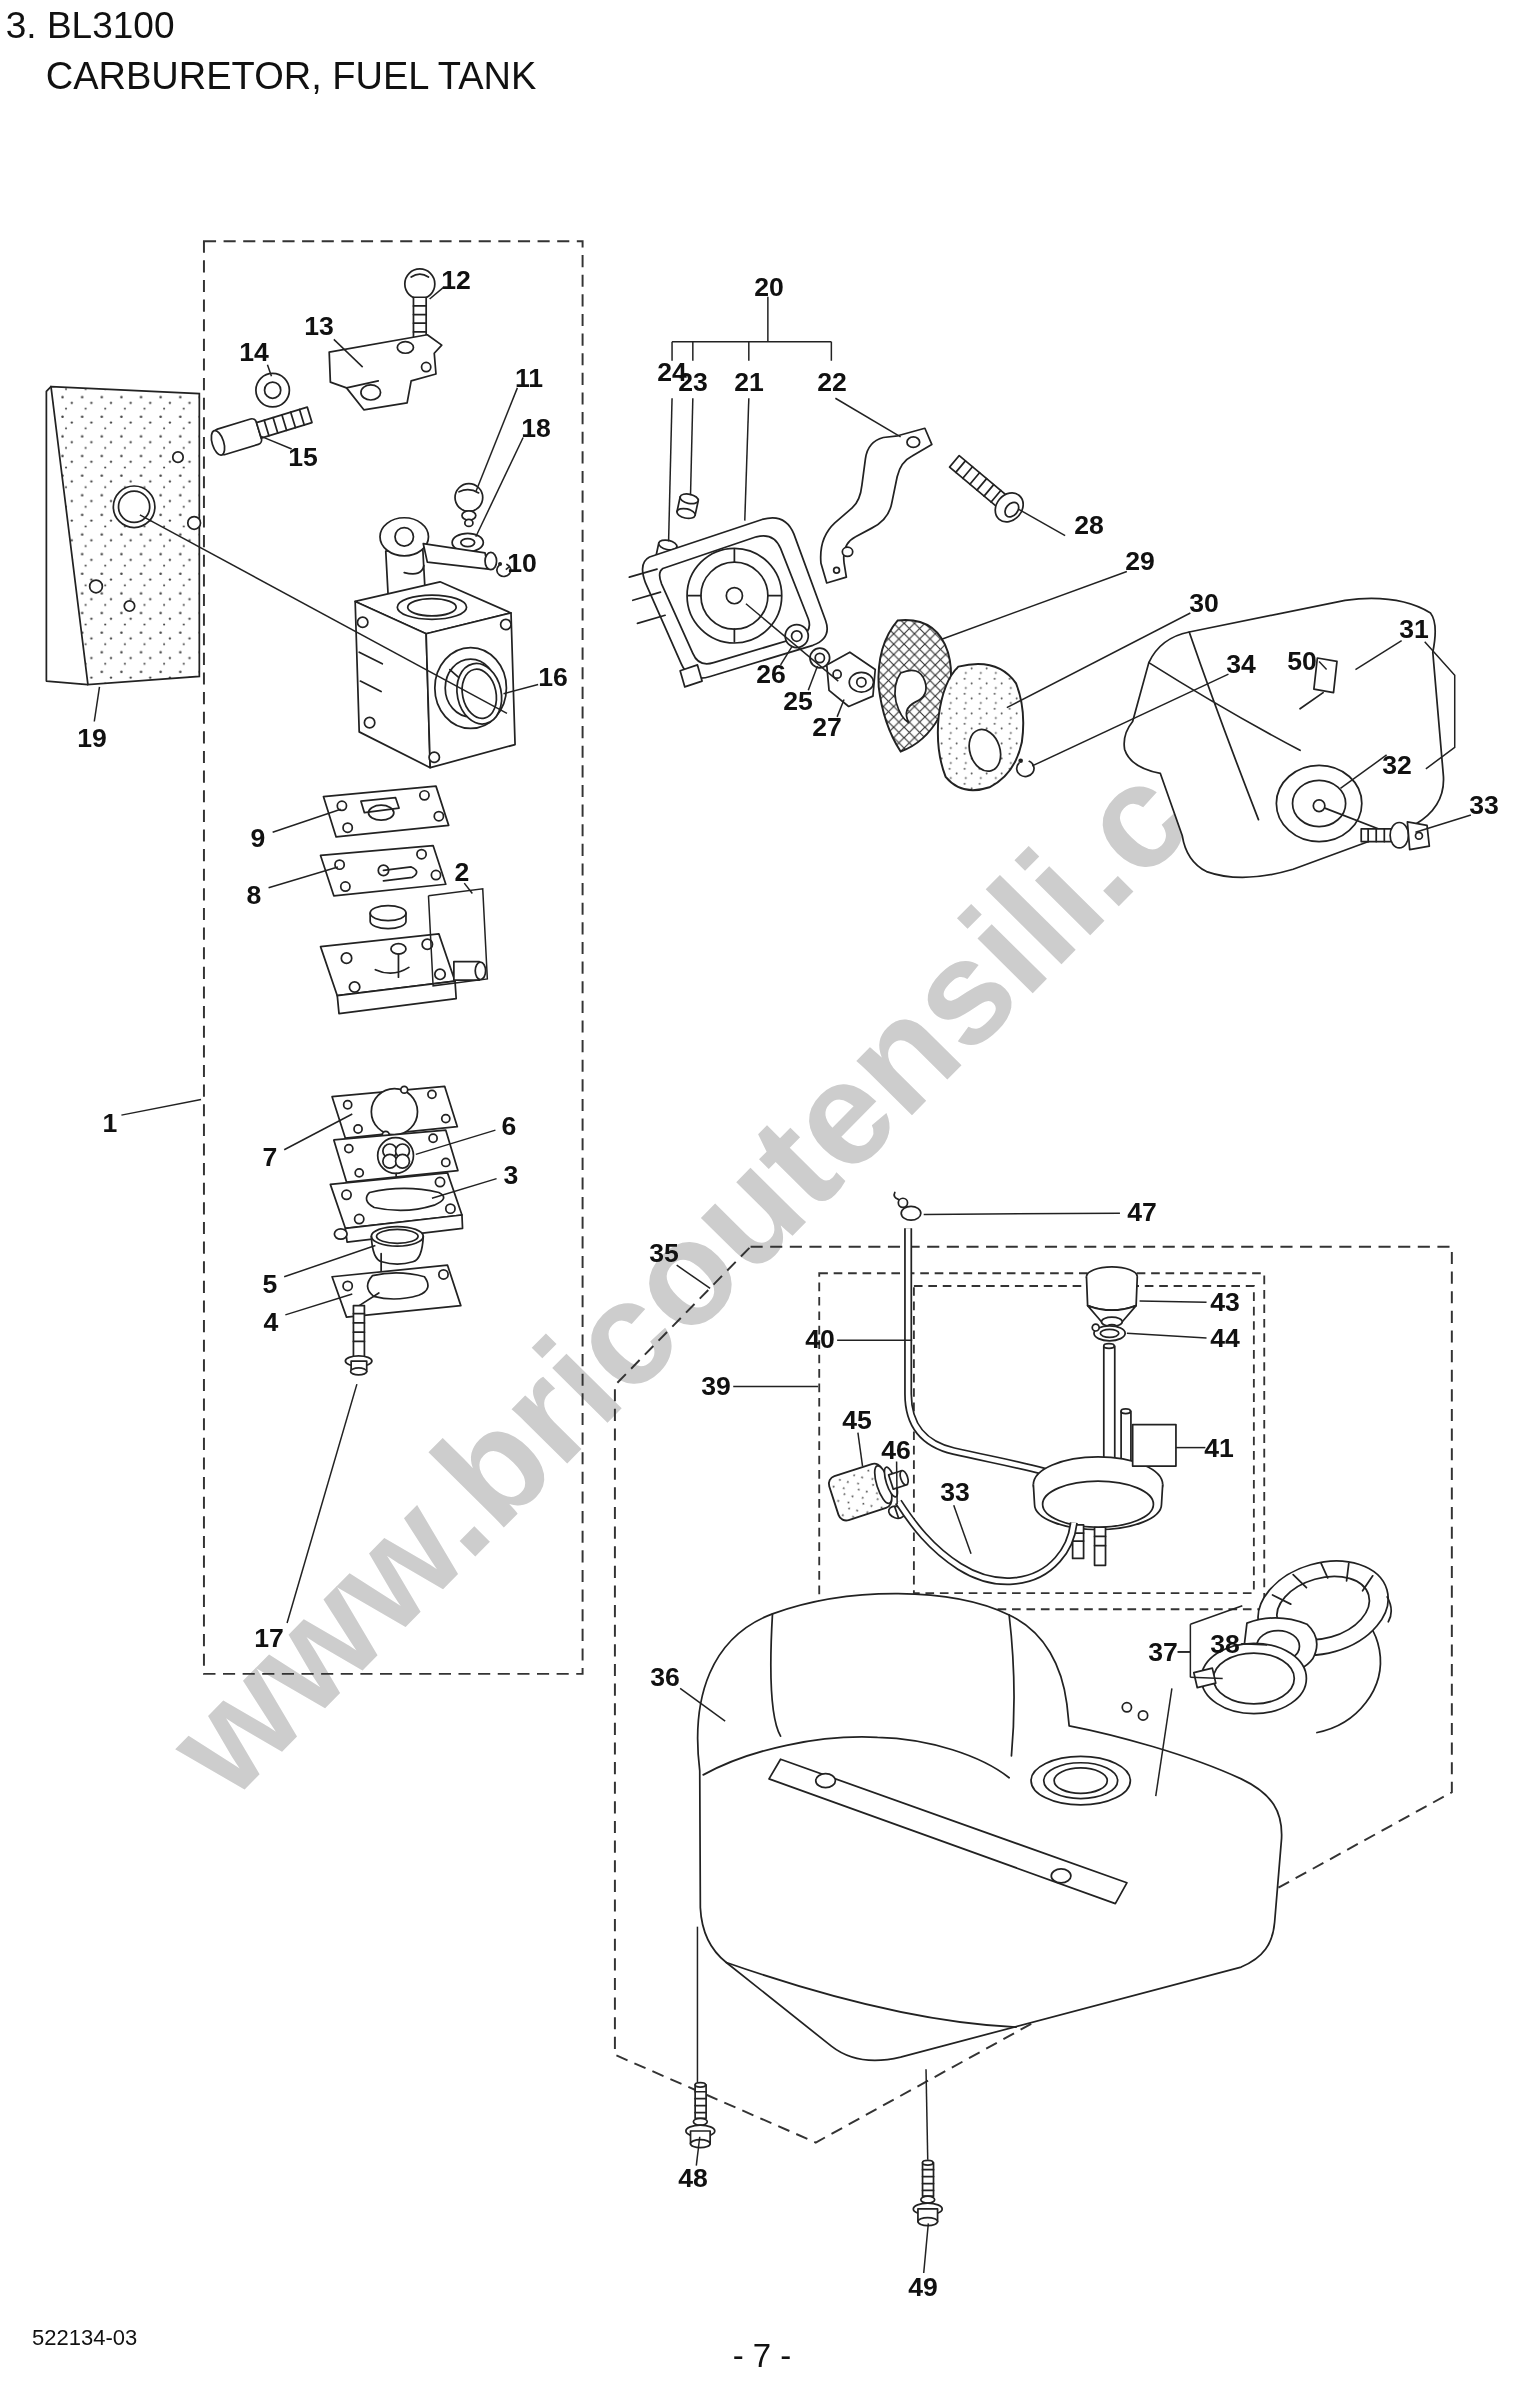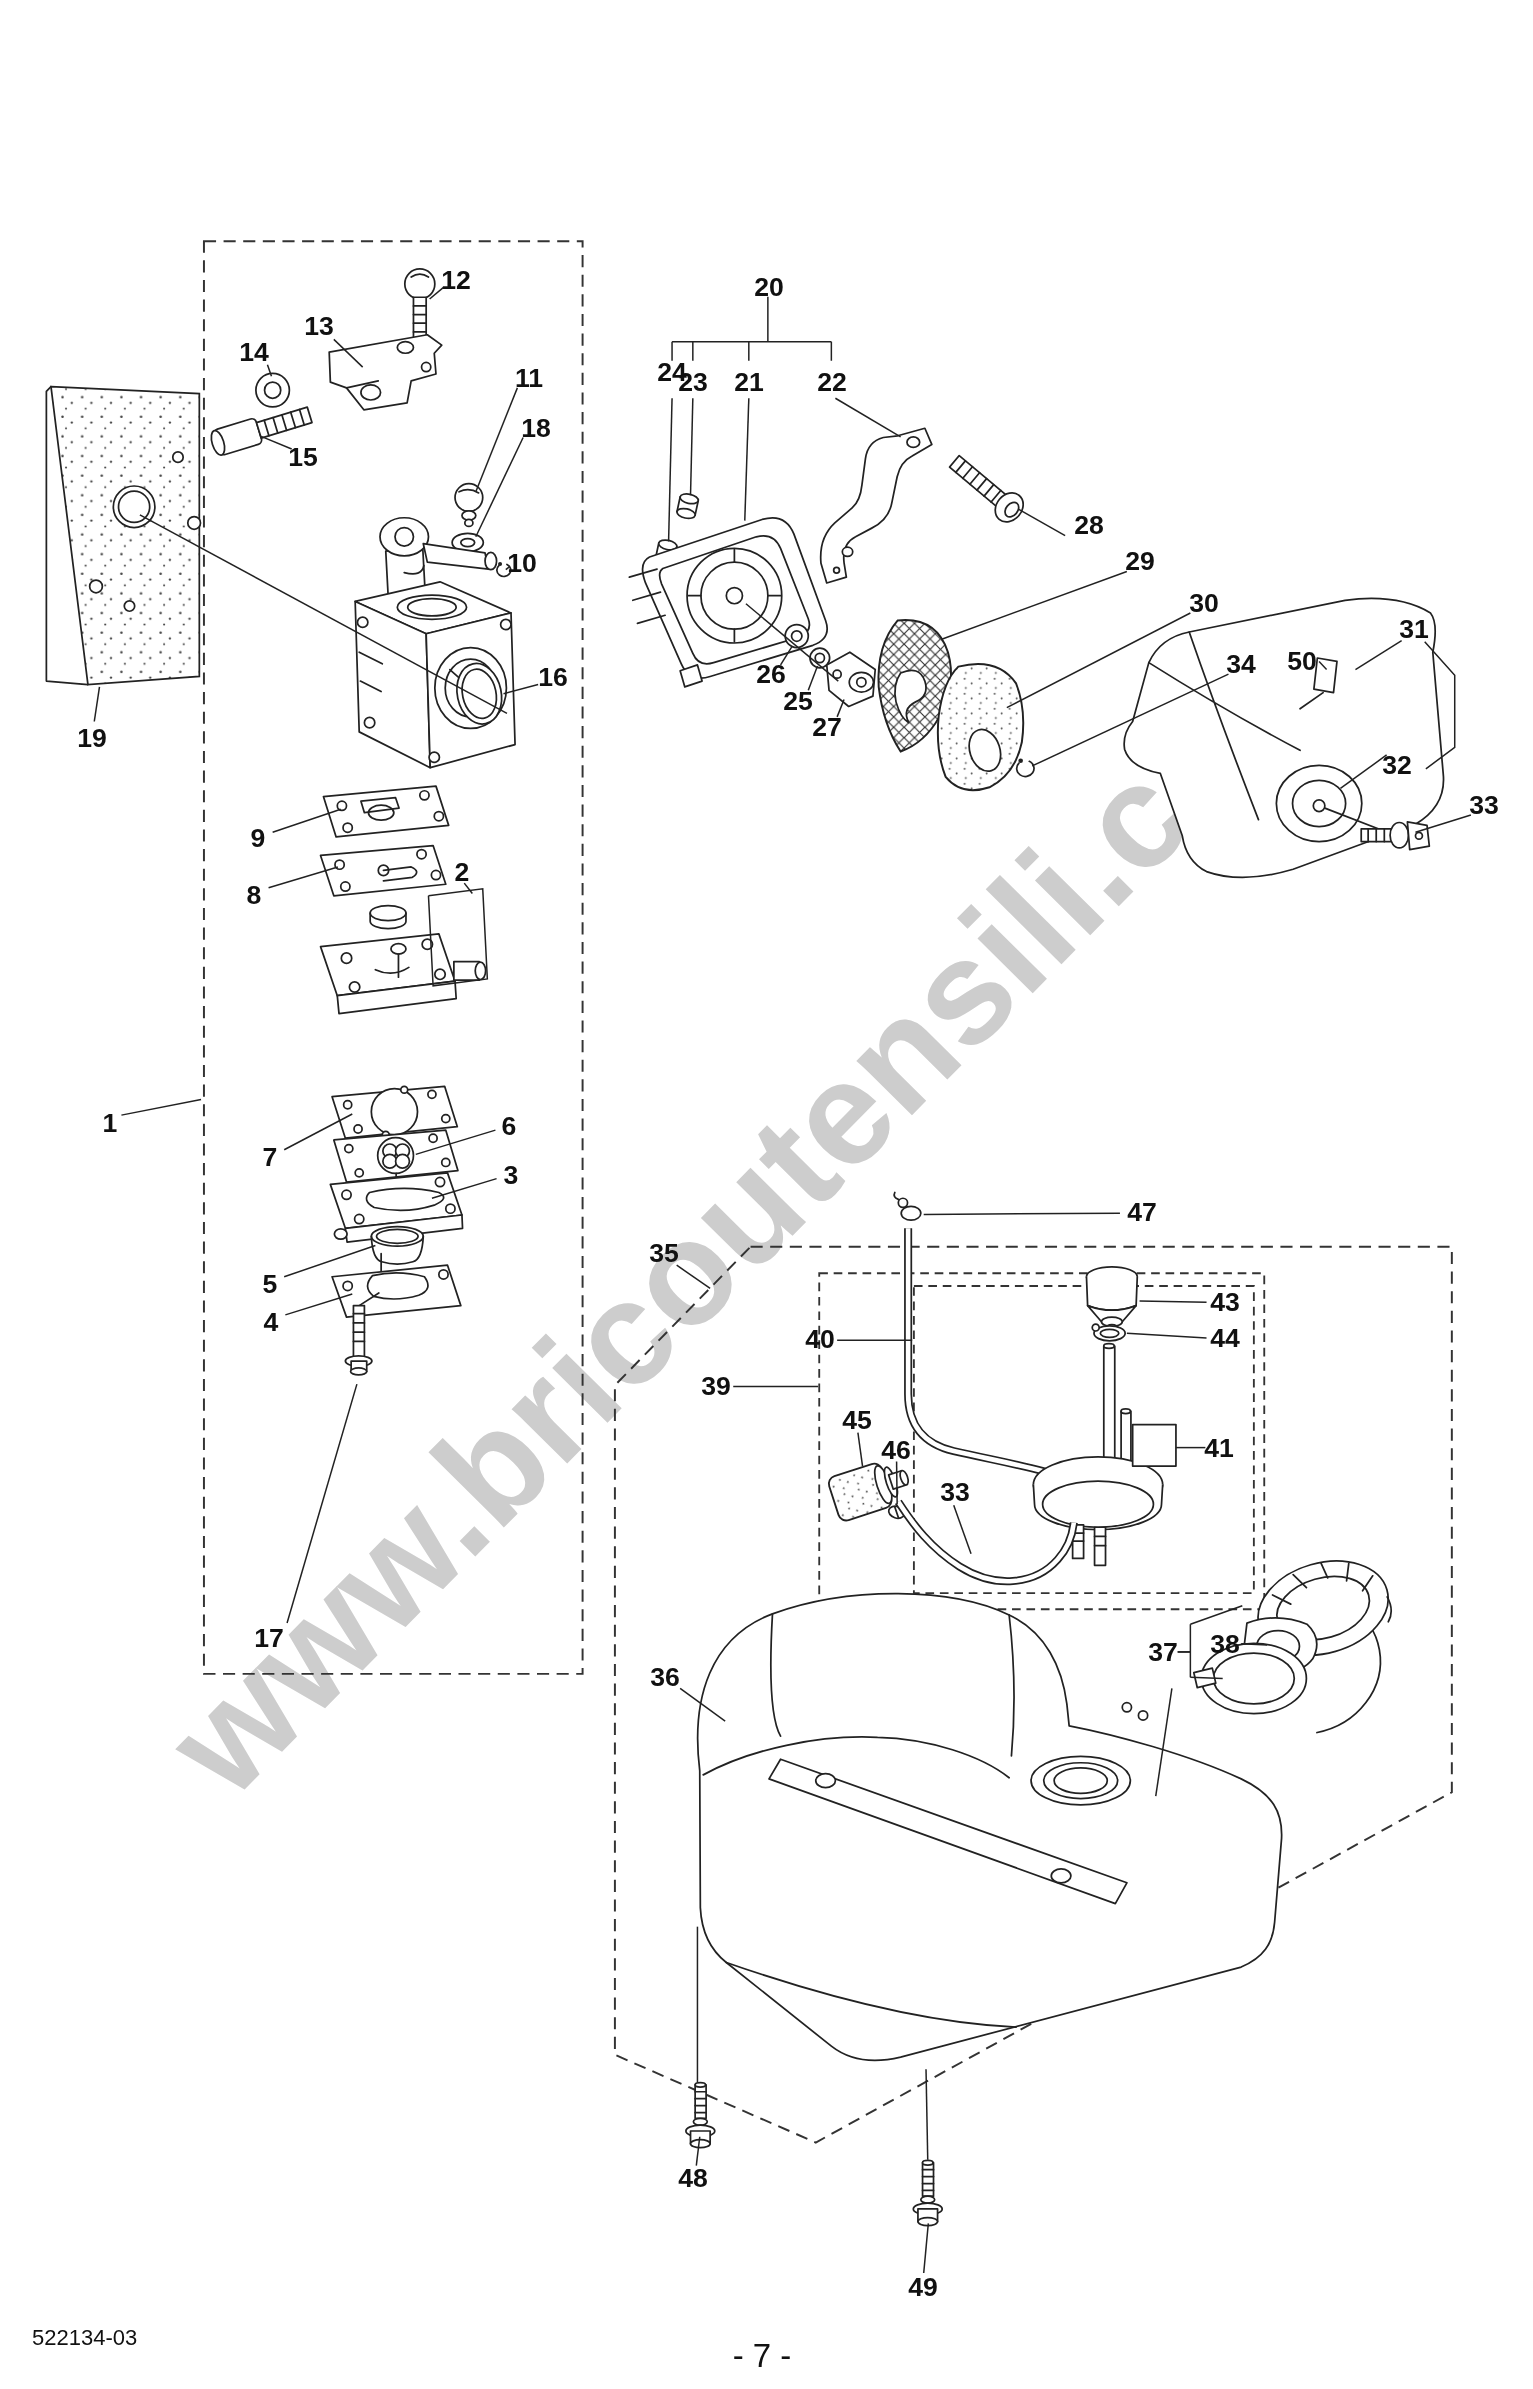--- a/index.html
+++ b/index.html
@@ -27,20 +27,24 @@
   .tubein{stroke:#fff;stroke-width:8;fill:none;}
   #leaderLayer line,#leaderLayer polyline{stroke:#222;stroke-width:2.6;fill:none;}
 </style>
 </head>
 <body>
 
 <div id="page">
 
   <div id="watermark">www.bricoutensili.com</div>
 
+  <div id="title">
+    <div class="t1">3. BL3100</div>
+    <div class="t2">CARBURETOR, FUEL TANK</div>
+  </div>
 
   <svg id="art" width="1534" height="2389" viewBox="0 0 2657 4139" xmlns="http://www.w3.org/2000/svg">
     <defs>
       <pattern id="speck" width="34" height="34" patternUnits="userSpaceOnUse">
         <rect width="34" height="34" fill="#fff"></rect>
         <circle cx="6" cy="8" r="2.2" fill="#444"></circle>
         <circle cx="22" cy="18" r="2.0" fill="#444"></circle>
         <circle cx="12" cy="28" r="1.8" fill="#444"></circle>
       </pattern>
       <pattern id="hatch" width="18" height="18" patternUnits="userSpaceOnUse">

